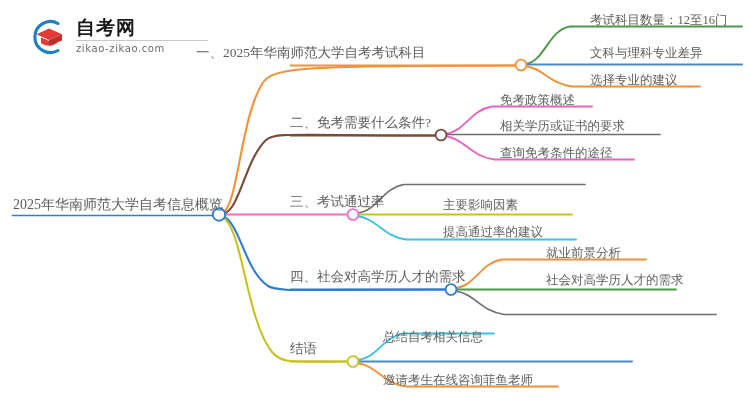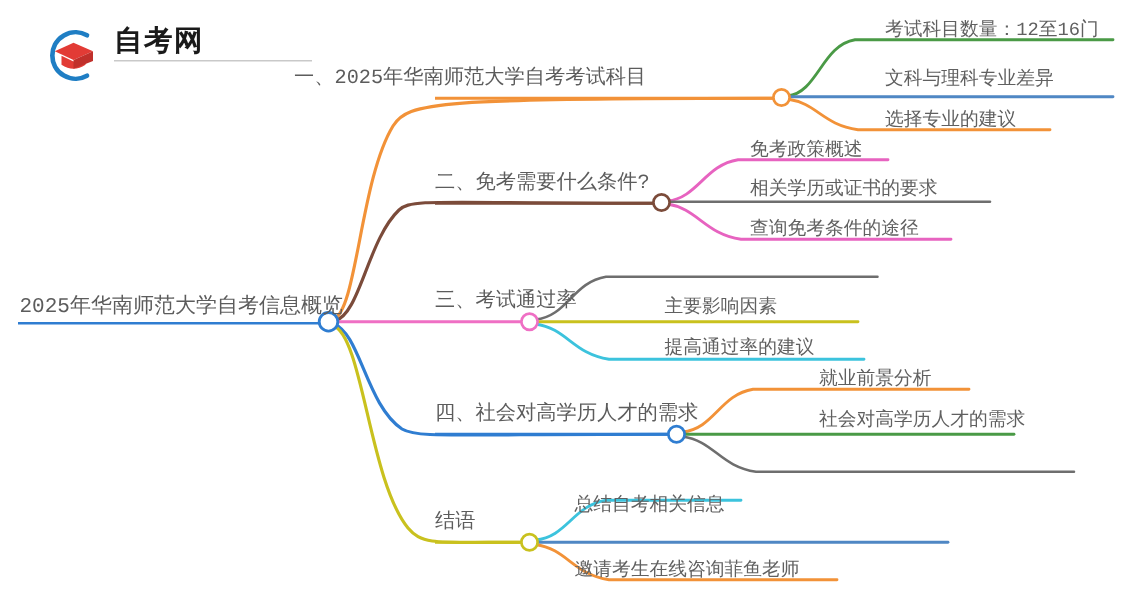--- a/index.html
+++ b/index.html
@@ -69,21 +69,21 @@
     position: absolute;
     left: 0; top: 0;
     width: 750px;
     height: 410px;
     pointer-events: none;
   }
 
   
   .node-label {
     position: absolute;
-    font-family: Liberation Mono, monospace;
+    font-family: Liberation Serif, serif;
     white-space: nowrap;
     color: #5a5a5a;
     line-height: 1.05;
   }
   .root-label {
     font-size: 14px;
     color: #5c5c5c;
   }
   .branch-label {
     font-size: 13.5px;
@@ -104,20 +104,21 @@
       <svg width="42" height="42" viewBox="0 0 42 42">
         <path d="M30 7.5 A15.5 15.5 0 1 0 30 34.5" fill="none" stroke="#1f7ec4" stroke-width="3.1" stroke-linecap="round"></path>
         <path d="M21 12.5 L34 18.2 L21 24 L8.5 18.2 Z" fill="#e23b35"></path>
         <path d="M13 21.2 L13 27.2 Q21 32.4 29 27.2 L29 21.2 L21 25 Z" fill="#e23b35"></path>
         <path d="M21 24 L34 18.2 L34 24.6 L21 29.8 Z" fill="#c0302b"></path>
       </svg>
     </div>
     <div class="logo-text-wrap">
       <div class="logo-title">自考网</div>
       <div class="logo-rule"></div>
+      <div class="logo-sub">zikao-zikao.com</div>
     </div>
   </div>
 
   <svg class="connector-layer" viewBox="0 0 750 410">
 
     <line x1="12" y1="215.5" x2="217" y2="215.5" stroke="#2f7dd1" stroke-width="1.6"></line>
 
     <path d="M222,213 C238,208 240,120 262,84 C272,68 290,65.5 520,65.5" fill="none" stroke="#f29238" stroke-width="2.1" stroke-linecap="round"></path>
     <line x1="290" y1="65.5" x2="520" y2="65.5" stroke="#f29238" stroke-width="2.1"></line>
 

